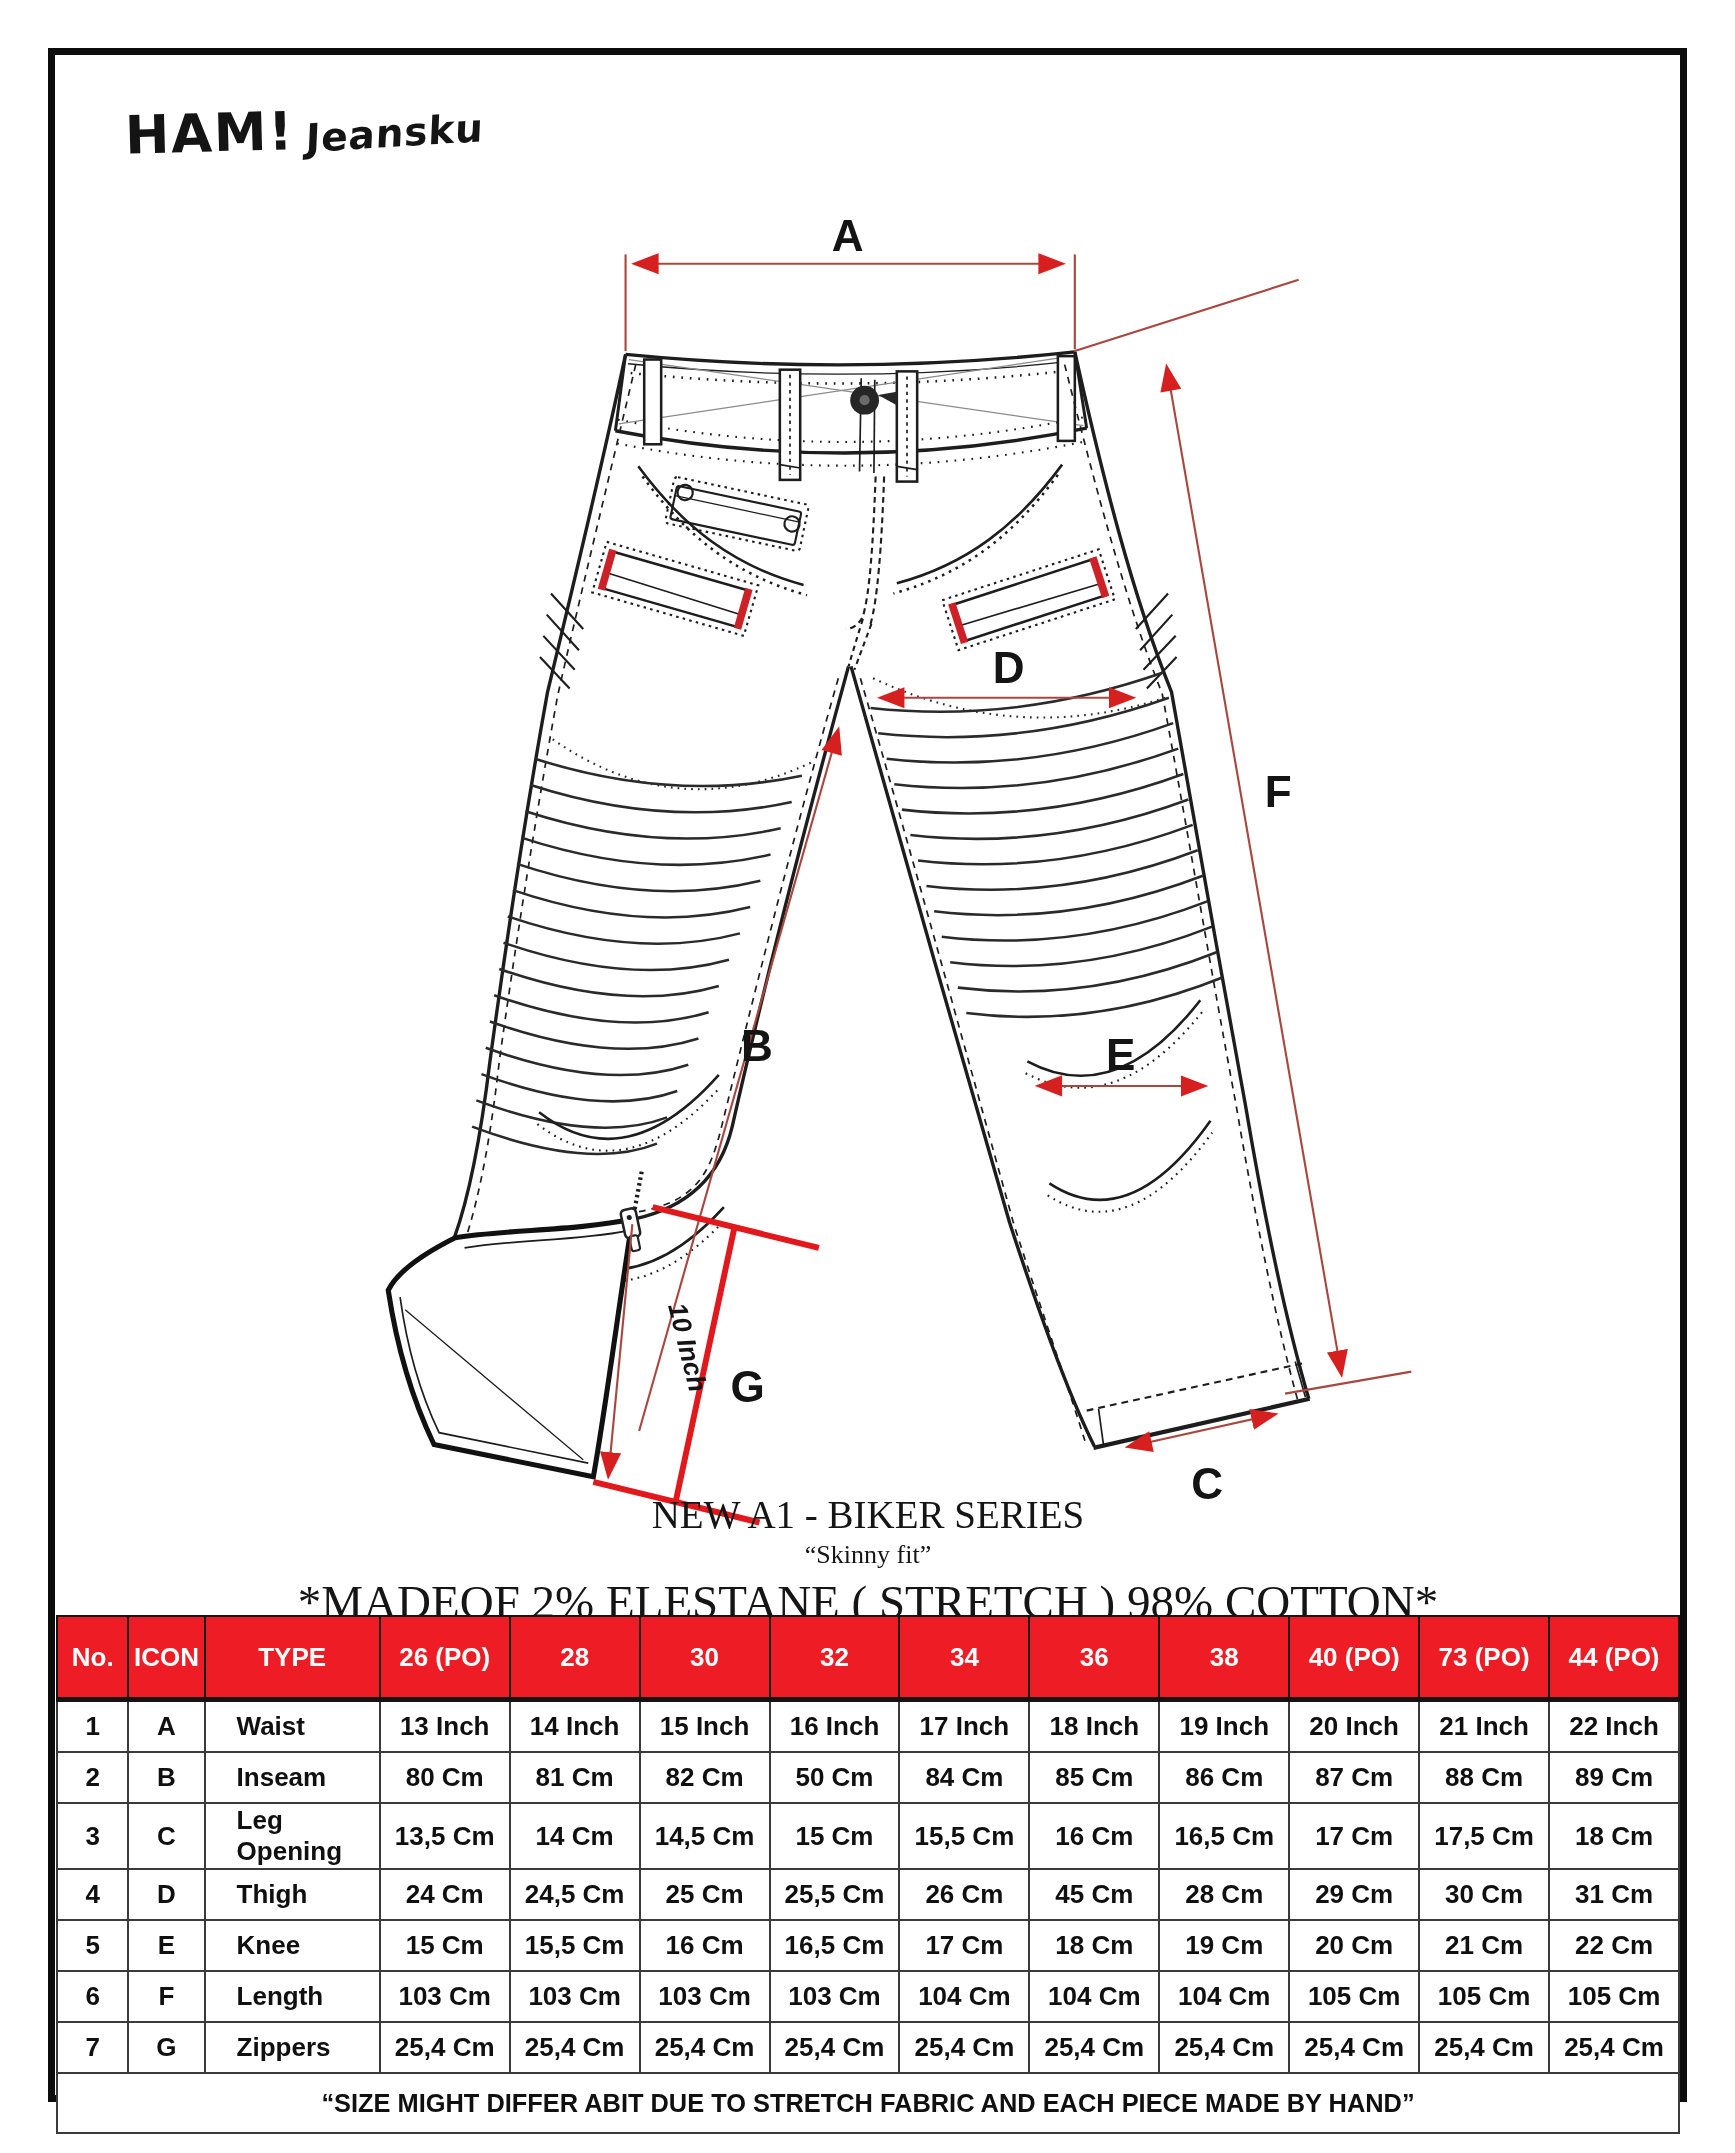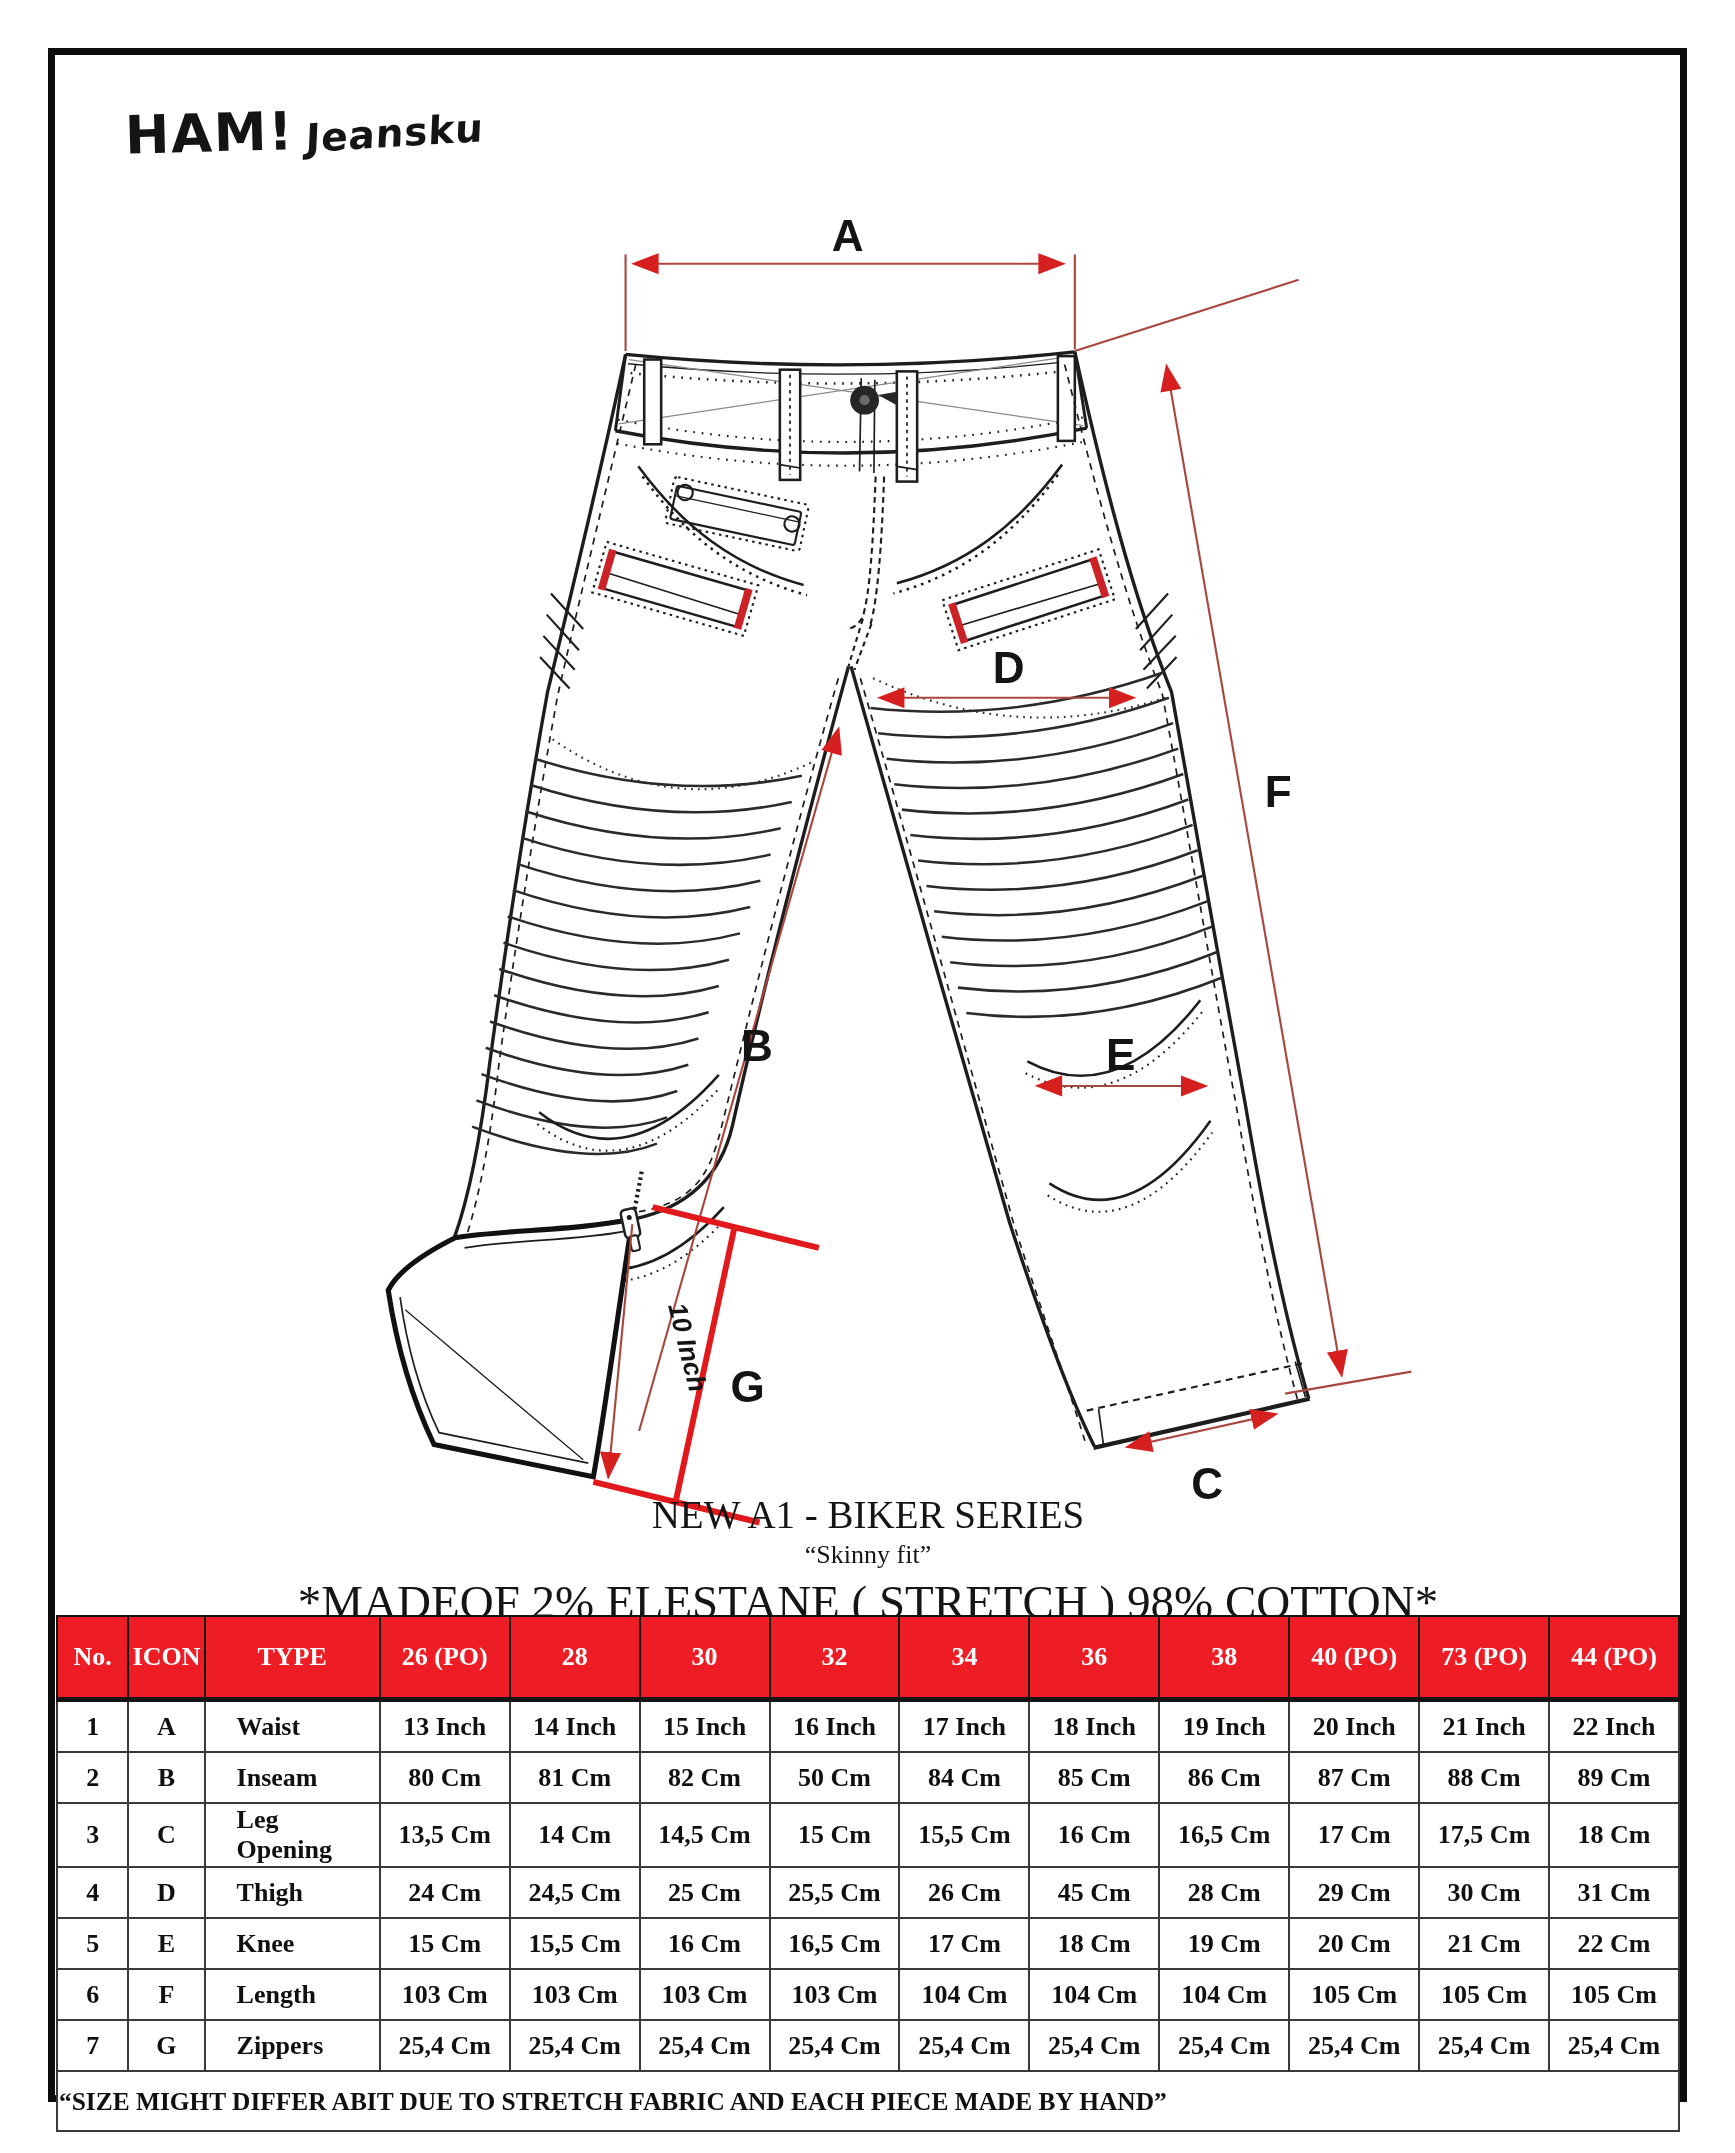--- a/index.html
+++ b/index.html
@@ -6,30 +6,30 @@
   .frame{position:absolute;left:48px;top:48px;width:1639px;height:2054px;border:7.6px solid #0d0d0d;box-sizing:border-box;background:#fff;}
   .logo{position:absolute;left:125px;top:100px;transform:rotate(-1.5deg);font-family:"DejaVu Sans",sans-serif;font-weight:700;color:#141414;white-space:nowrap;}
   .logo .ham{font-size:53px;letter-spacing:1.7px;}
   .logo .jk{font-size:39px;margin-left:12px;display:inline-block;transform:skewX(-6deg) rotate(-2deg);letter-spacing:0.8px;}
   .diagram-svg{position:absolute;left:0;top:0;width:1736px;height:1615px;}
   .titles{position:absolute;left:56px;top:1492px;width:1624px;text-align:center;font-family:Liberation Serif, serif;color:#151515;}
   .titles .t1{font-size:39px;}
   .titles .t2{font-size:26px;margin-top:3px;}
   .titles .t3{font-size:47px;margin-top:5.1px;}
   .table-wrap{position:absolute;left:56px;top:1615px;width:1624px;height:481px;}
-  table.size-table{border-collapse:collapse;table-layout:fixed;width:100%;height:100%;font-family:Liberation Serif, serif;}
+  table.size-table{border-collapse:collapse;table-layout:fixed;width:100%;height:100%;font-family:Liberation Sans, sans-serif;}
   .size-table col.c-no{width:4.4%;}
   .size-table col.c-icon{width:4.7%;}
   .size-table col.c-type{width:10.8%;}
   .size-table col.c-size{width:8.01%;}
   .size-table th,.size-table td{border:2.5px solid #3a3a3a;overflow:hidden;}
   .size-table thead th{background:#EE1C24;color:#ffffff;font-size:26px;font-weight:700;height:78px;border-color:#141414;border-bottom-width:5.1px;}
   .size-table tbody td{font-size:26px;font-weight:700;color:#101010;text-align:center;height:47px;background:#fff;}
   .size-table tbody td.cell-type{text-align:left;padding-left:31px;}
-  .size-table tfoot td{font-size:25.4px;font-weight:700;color:#101010;text-align:left;height:56px;background:#fff;}
+  .size-table tfoot td{font-size:25.4px;font-weight:700;color:#101010;text-align:center;height:56px;background:#fff;}
 </style>
 </head>
 <body>
 
 <div class="frame"></div>
 
 <div class="logo">
   <span class="ham">HAM!</span><span class="jk">Jeansku</span>
 </div>
 

